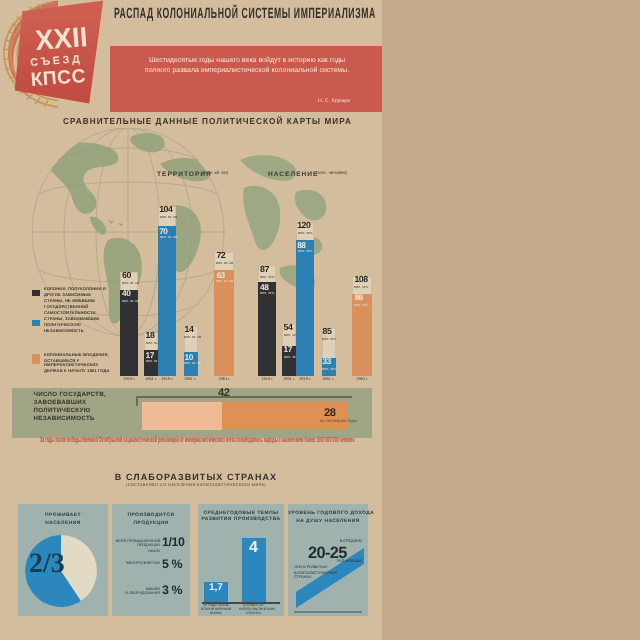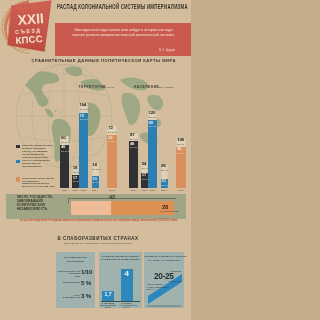--- a/index.html
+++ b/index.html
@@ -265,20 +265,33 @@
     <path d="M.5 7 L.5 2.5 L108 2.5" fill="none" stroke="#5d5644" stroke-width=".7"></path>
   </svg>
   <div class="abs" id="indep-total">42</div>
   <div class="abs" id="indep-seg">28</div>
   <div class="abs" id="indep-segnote">ЗА ПОСЛЕДНИЕ ГОДЫ</div>
   <div class="abs" id="indep-note">За годы после победы Великой Октябрьской социалистической революции от империалистического гнета освободились народы с населением более 1500 000 000 человек.</div>
 
   <div class="abs" id="ud-head">В СЛАБОРАЗВИТЫХ СТРАНАХ</div>
   <div class="abs" id="ud-sub">(СОСТАВЛЯЮТ 2/3 НАСЕЛЕНИЯ КАПИТАЛИСТИЧЕСКОГО МИРА)</div>
 
+  <div class="abs pan" id="pan1" style="left:9px;width:45px;">
+    <div class="pan-t" style="left:0;top:4px;width:45px;">ПРОЖИВАЕТ
+НАСЕЛЕНИЯ</div>
+    <div style="position:absolute;left:3.2px;top:14.7px;">
+      <svg width="37" height="37" viewBox="0 0 37 37">
+        <circle cx="18.5" cy="18.5" r="18" fill="#e3dac4"></circle>
+        <path d="M18.5 18.5 L18.5 .5 A18 18 0 1 0 28.5 33.5 Z" fill="#2c87bd"></path>
+      </svg>
+    </div>
+    <div style="position:absolute;left:3px;top:24px;width:23px;color:#1c3a50;
+                font-size:14px;font-weight:bold;text-align:center;line-height:14px;
+                font-family:&quot;Liberation Serif&quot;,serif;">2/3</div>
+  </div>
 
   <div class="abs pan" id="pan2" style="left:56px;width:39px;">
     <div class="pan-t" style="left:0;top:4px;width:39px;">ПРОИЗВОДИТСЯ
 ПРОДУКЦИИ</div>
     <div id="prodrows">
         <div style="position: absolute; left: 2px; top: 17.5px; width: 22px; color: rgb(37, 50, 53); font-size: 1.85px; line-height: 2.4px; white-space: pre; text-align: right;">ВСЕЙ ПРОМЫШЛЕННОЙ
 ПРОДУКЦИИ</div>
         <div style="position: absolute; left: 2px; top: 22.7px; width: 22px; color: rgb(37, 50, 53); font-size: 1.7px; text-align: right;">ОКОЛО</div>
         <div style="position: absolute; left: 25px; top: 16.3px; color: rgb(31, 43, 46); font-weight: bold; font-size: 6.2px; letter-spacing: -0.2px;">1/10</div>
         <div style="position: absolute; left: 2px; top: 28.5px; width: 22px; color: rgb(37, 50, 53); font-size: 1.85px; line-height: 2.4px; white-space: pre; text-align: right;">ЭЛЕКТРОЭНЕРГИИ</div>

